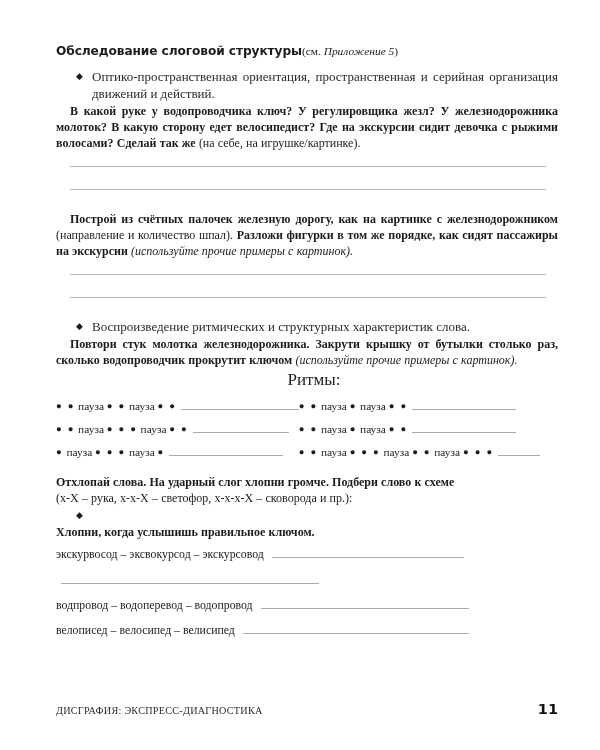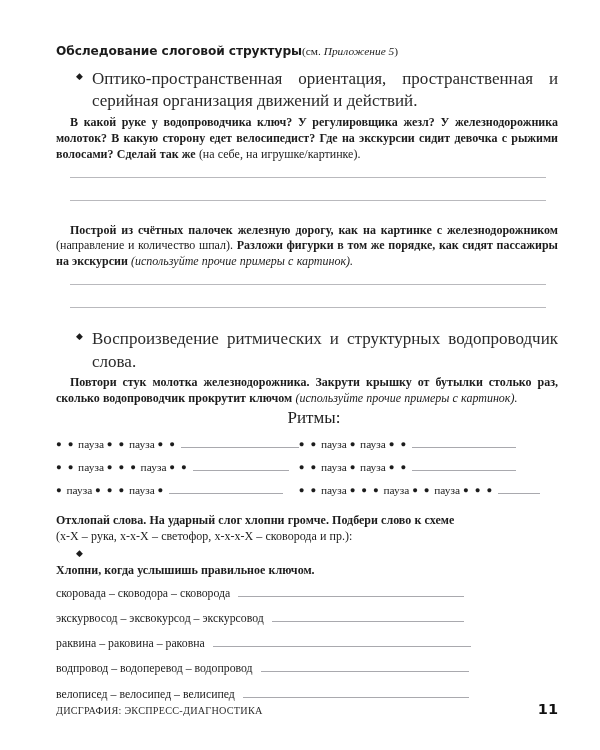--- a/index.html
+++ b/index.html
@@ -50,21 +50,21 @@
   }
   .bullet-mark {
     flex: 0 0 auto;
     width: 16px;
     font-size: 9px;
     line-height: 16px;
     color: #1c1c1c;
   }
   .bullet-text {
     flex: 1 1 auto;
-    font-size: 17px;
+    font-size: 13px;
     line-height: 1.33;
     text-align: justify;
     color: #2a2a2a;
   }
 
   
   .para {
     font-size: 12px;
     line-height: 1.325;
     text-align: justify;
@@ -192,21 +192,21 @@
   <p class="para"><b>Построй из счётных палочек железную дорогу, как на картинке с железнодорожником </b><span class="reg">(направление и количество шпал). </span><b>Разложи фигурки в том же порядке, как сидят пассажиры на экскурсии </b><i>(используйте прочие примеры с картинок).</i></p>
 
   <div class="rules">
     <div class="rule"></div>
     <div class="rule"></div>
   </div>
 
   <div style="height:20px"></div>
   <div class="bullet-row">
     <span class="bullet-mark">◆</span>
-    <span class="bullet-text">Воспроизведение ритмических и структурных водопроводчик слова.</span>
+    <span class="bullet-text">Воспроизведение ритмических и структурных характеристик слова.</span>
   </div>
 
   <p class="para"><b>Повтори стук молотка железнодорожника. Закрути крышку от бутылки столько раз, сколько водопроводчик прокрутит ключом </b><i>(используйте прочие примеры с картинок).</i></p>
   <p class="label-line" style="text-indent:14px">Ритмы:</p>
 
   <table class="rhythm-table">
     <tbody>
       <tr>
         <td class="col-left">
           <span class="rhythm"><span class="dotgrp">● ●</span><span> пауза </span><span class="dotgrp">● ●</span><span> пауза </span><span class="dotgrp">● ●</span><span class="blank" style="width: 118px;"></span></span>
@@ -240,27 +240,24 @@
 
 
   <div class="bullet-row">
     <span class="bullet-mark">◆</span>
   </div>
 
   <p class="para para-tight"><b>Хлопни, когда услышишь правильное ключом.</b></p>
 
   <div class="wordlist">
     <div class="word-row">
-      <span>скоровада – сководора – сковорода </span><span class="blank" style="width:226px"></span>
-    </div>
-    <div class="word-row">
       <span>экскурвосод – эксвокурсод – экскурсовод </span><span class="blank" style="width:192px"></span>
     </div>
     <div class="word-row">
-      <span>раквина – раковина – раковна </span><span class="blank" style="width:258px"></span>
+      <span class="blank" style="width:258px"></span>
     </div>
     <div class="word-row">
       <span>водпровод – водоперевод – водопровод </span><span class="blank" style="width:208px"></span>
     </div>
     <div class="word-row">
       <span>велописед – велосипед – велисипед </span><span class="blank" style="width:226px"></span>
     </div>
   </div>
 
   <div class="footer">

